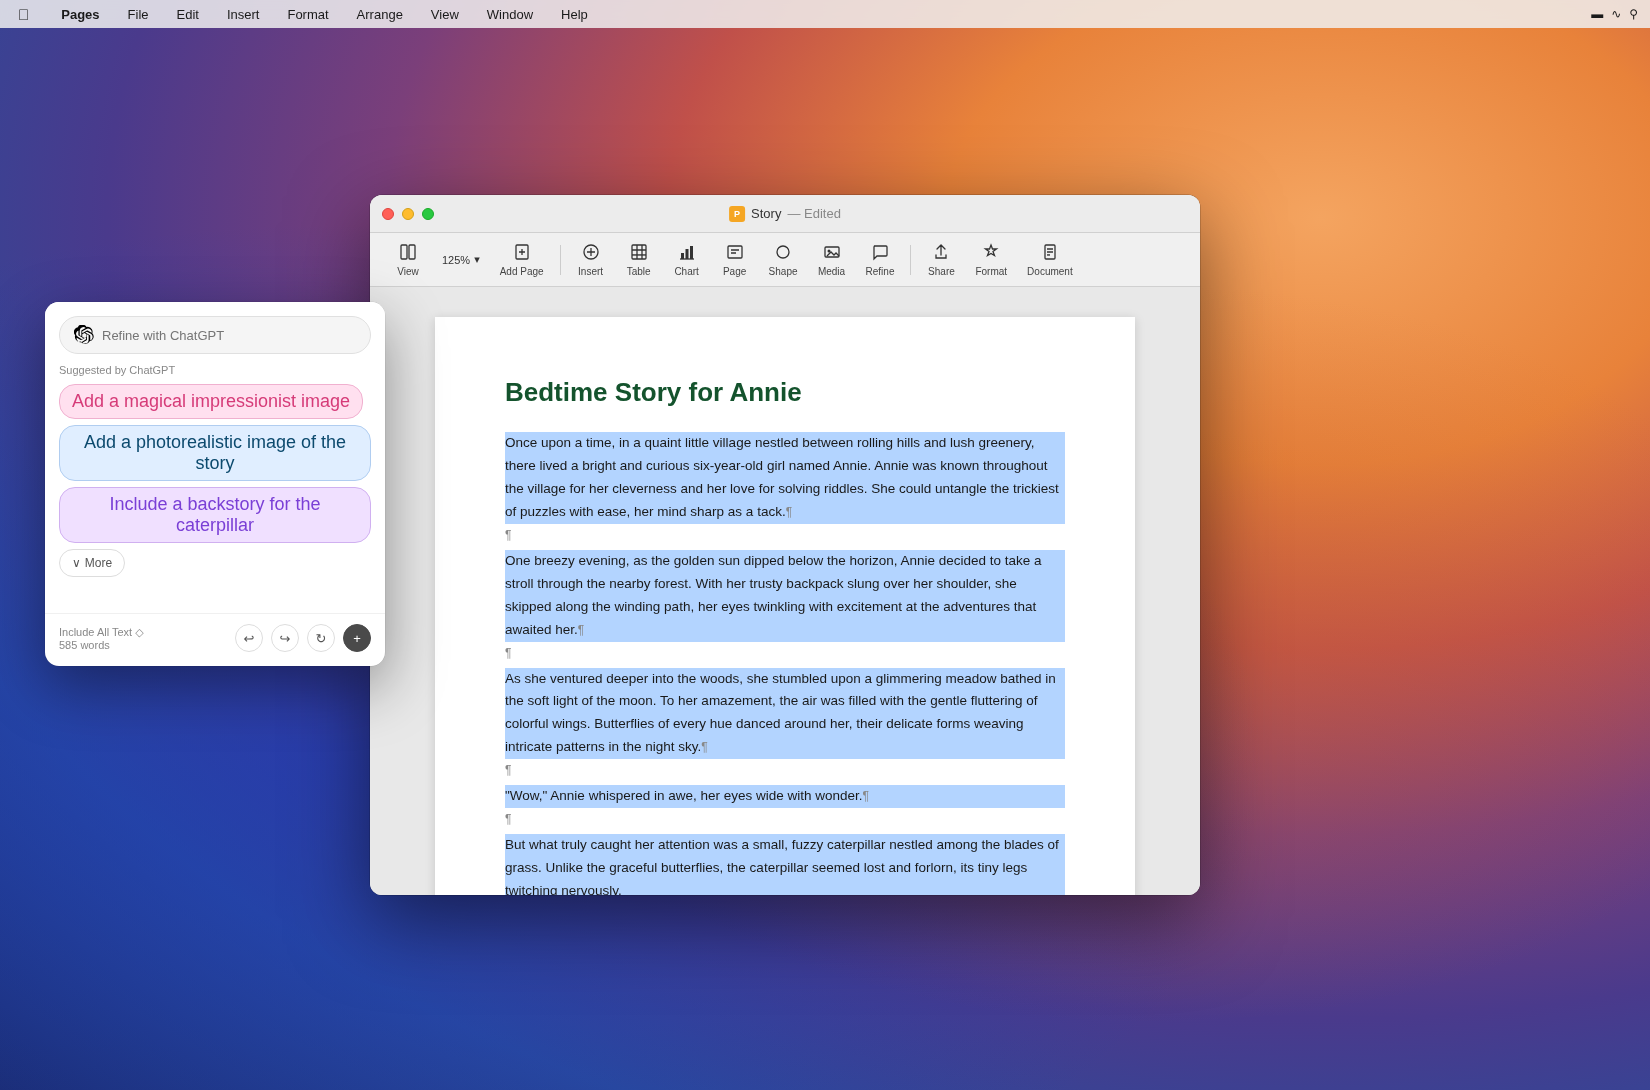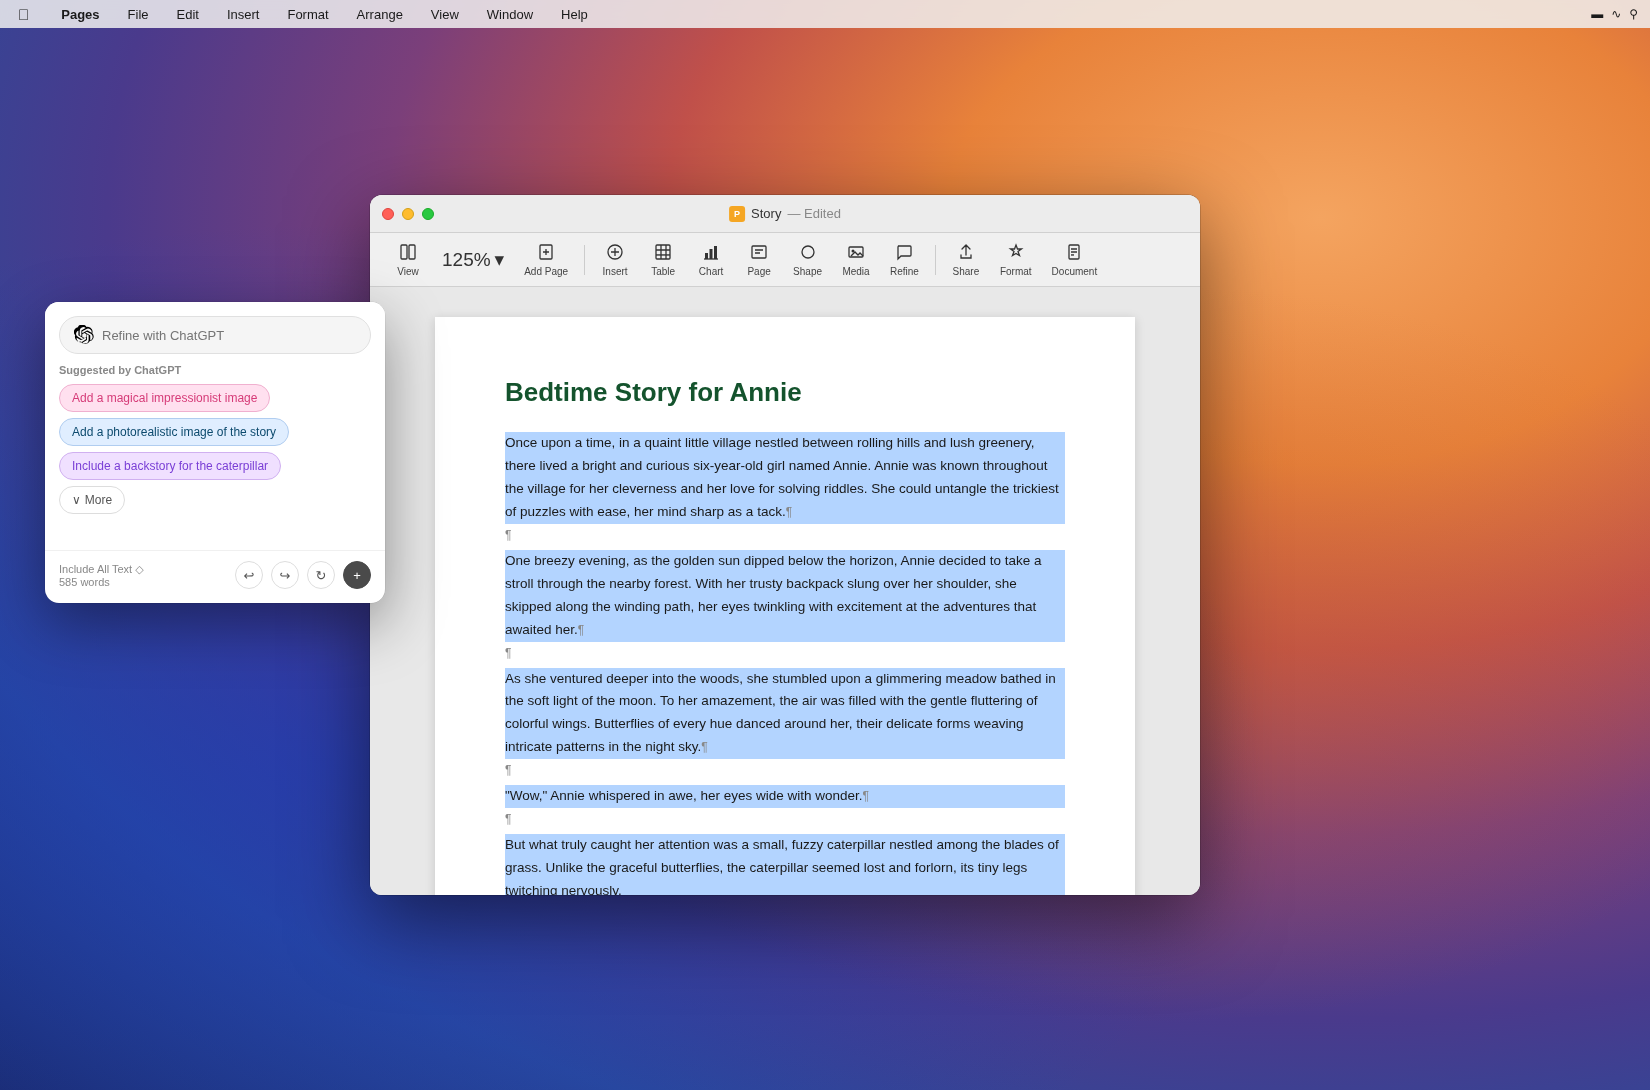--- a/index.html
+++ b/index.html
@@ -172,21 +172,21 @@
       background: #ccc;
       margin: 0 4px;
     }
     .zoom-control {
       display: flex;
       align-items: center;
       gap: 4px;
       padding: 4px 8px;
       border-radius: 6px;
       cursor: pointer;
-      font-size: 19px;
+      font-size: 11px;
       color: #333;
     }
 
     
     .doc-area {
       background: #e8e8e8;
       height: calc(100% - 92px);
       overflow-y: auto;
       display: flex;
       justify-content: center;
@@ -267,35 +267,35 @@
       outline: none;
       flex: 1;
     }
 
     
     .suggestions-section {
       padding: 0 14px 10px;
     }
     .suggestions-label {
       font-size: 11px;
-      font-weight: 700;
+      font-weight: 400;
       color: #888;
       margin-bottom: 8px;
     }
     .suggestion-chips {
       display: flex;
       flex-direction: column;
       gap: 6px;
     }
     .chip {
       display: inline-flex;
       align-items: center;
       padding: 6px 12px;
       border-radius: 16px;
-      font-size: 12px;
+      font-size: 18px;
       font-weight: 500;
       cursor: pointer;
       border: none;
       width: fit-content;
     }
     .chip-pink {
       background: #ffe0ef;
       color: #d63b78;
       border: 1px solid #f0b0cf;
     }

